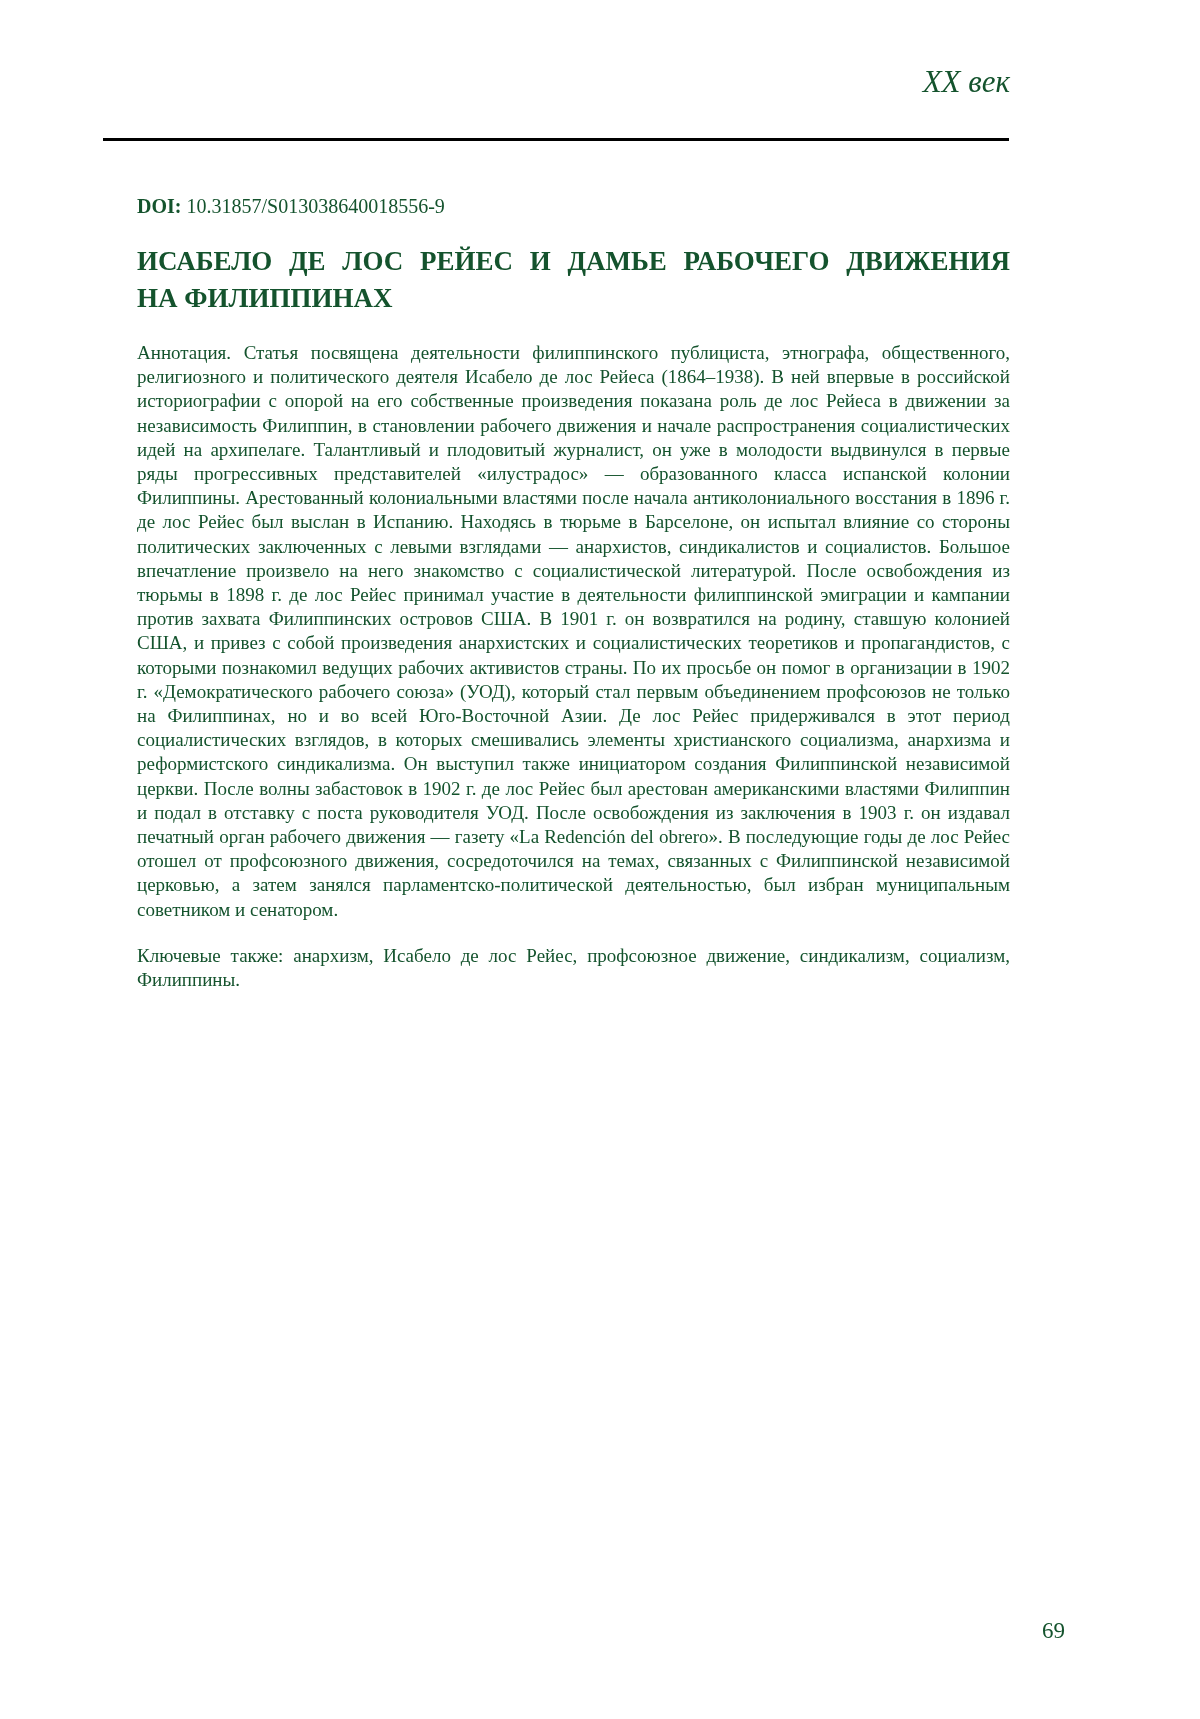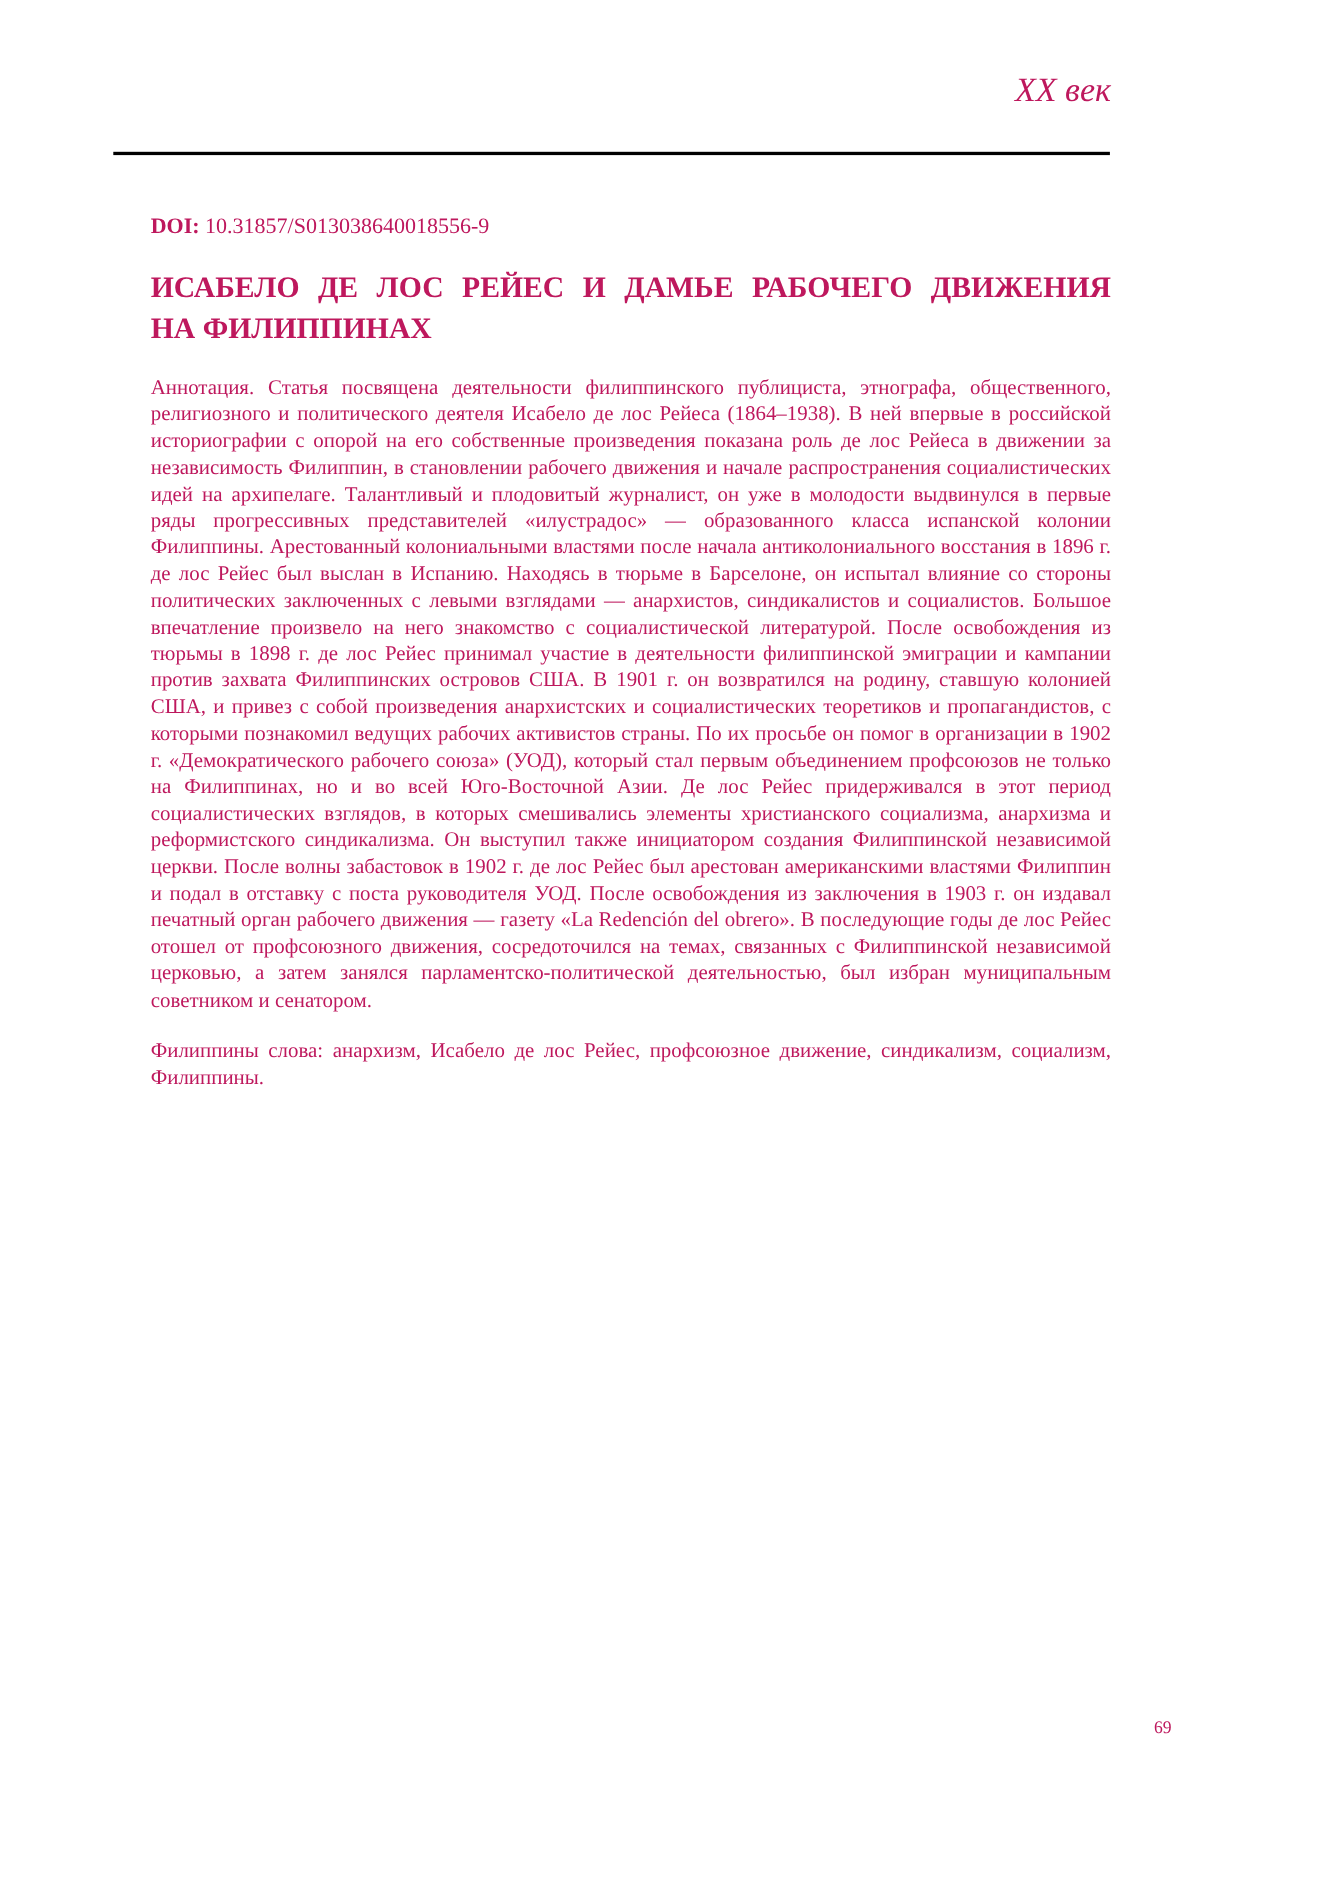--- a/index.html
+++ b/index.html
@@ -3,21 +3,21 @@
   <meta charset="utf-8">
   <style>
     html, body { margin: 0; padding: 0; }
     body { background: #ffffff; }
     .page {
       position: relative;
       width: 1200px;
       height: 1719px;
       background: #ffffff;
       font-family: "Liberation Serif", serif;
-      color: #be185d;
+      color: #14532d;
       overflow: hidden;
     }
     .content {
       position: absolute;
       left: 137px;
       top: 0;
       width: 873px;
     }
     .running-head {
       margin-top: 62px;
@@ -82,23 +82,23 @@
     .keywords {
       margin: 22px 0 0 0;
       font-size: 19px;
       line-height: 24.2px;
       text-align: justify;
       hyphens: auto;
       -webkit-hyphens: auto;
     }
     .page-number {
       position: absolute;
-      top: 1558px;
+      top: 1618px;
       right: 135px;
-      font-size: 16px;
+      font-size: 23px;
       line-height: 26px;
     }
   </style>
 </head>
 <body>
 
 <div class="page">
   <div class="content">
 
     <div class="running-head">XX век</div>
@@ -111,18 +111,18 @@
     <h1 class="title">
       <span class="title-l1">ИСАБЕЛО ДЕ ЛОС РЕЙЕС И ДАМЬЕ РАБОЧЕГО ДВИЖЕНИЯ</span>
       <span class="title-l2">НА ФИЛИППИНАХ</span>
     </h1>
 
     <div class="author-note">
     </div>
 
     <p class="abstract"><span class="i">Аннотация.</span><span> Статья посвящена деятельности филиппинского публициста, этнографа, общественного, религиозного и политического деятеля Исабело де лос Рейеса (1864–1938). В ней впервые в российской историографии с опорой на его собственные произведения показана роль де лос Рейеса в движении за независимость Филиппин, в становлении рабочего движения и начале распространения социалистических идей на архипелаге. Талантливый и плодовитый журналист, он уже в молодости выдвинулся в первые ряды прогрессивных представителей «илустрадос» — образованного класса испанской колонии Филиппины. Арестованный колониальными властями после начала антиколониального восстания в 1896 г. де лос Рейес был выслан в Испанию. Находясь в тюрьме в Барселоне, он испытал влияние со стороны политических заключенных с левыми взглядами — анархистов, синдикалистов и социалистов. Большое впечатление произвело на него знакомство с социалистической литературой. После освобождения из тюрьмы в 1898 г. де лос Рейес принимал участие в деятельности филиппинской эмиграции и кампании против захвата Филиппинских островов США. В 1901 г. он возвратился на родину, ставшую колонией США, и привез с собой произведения анархистских и социалистических теоретиков и пропагандистов, с которыми познакомил ведущих рабочих активистов страны. По их просьбе он помог в организации в 1902 г. «Демократического рабочего союза» (УОД), который стал первым объединением профсоюзов не только на Филиппинах, но и во всей Юго-Восточной Азии. Де лос Рейес придерживался в этот период социалистических взглядов, в которых смешивались элементы христианского социализма, анархизма и реформистского синдикализма. Он выступил также инициатором создания Филиппинской независимой церкви. После волны забастовок в 1902 г. де лос Рейес был арестован американскими властями Филиппин и подал в отставку с поста руководителя УОД. После освобождения из заключения в 1903 г. он издавал печатный орган рабочего движения — газету «La Redención del obrero». В последующие годы де лос Рейес отошел от профсоюзного движения, сосредоточился на темах, связанных с Филиппинской независимой церковью, а затем занялся парламентско-политической деятельностью, был избран муниципальным советником и сенатором.</span></p>
 
-    <p class="keywords"><span class="i">Филиппины слова:</span><span> анархизм, Исабело де лос Рейес, профсоюзное движение, синдикализм, социализм, Филиппины.</span></p>
+    <p class="keywords"><span class="i">Ключевые также:</span><span> анархизм, Исабело де лос Рейес, профсоюзное движение, синдикализм, социализм, Филиппины.</span></p>
 
   </div>
 
   <div class="page-number">69</div>
 </div>
 
 </body></html>

